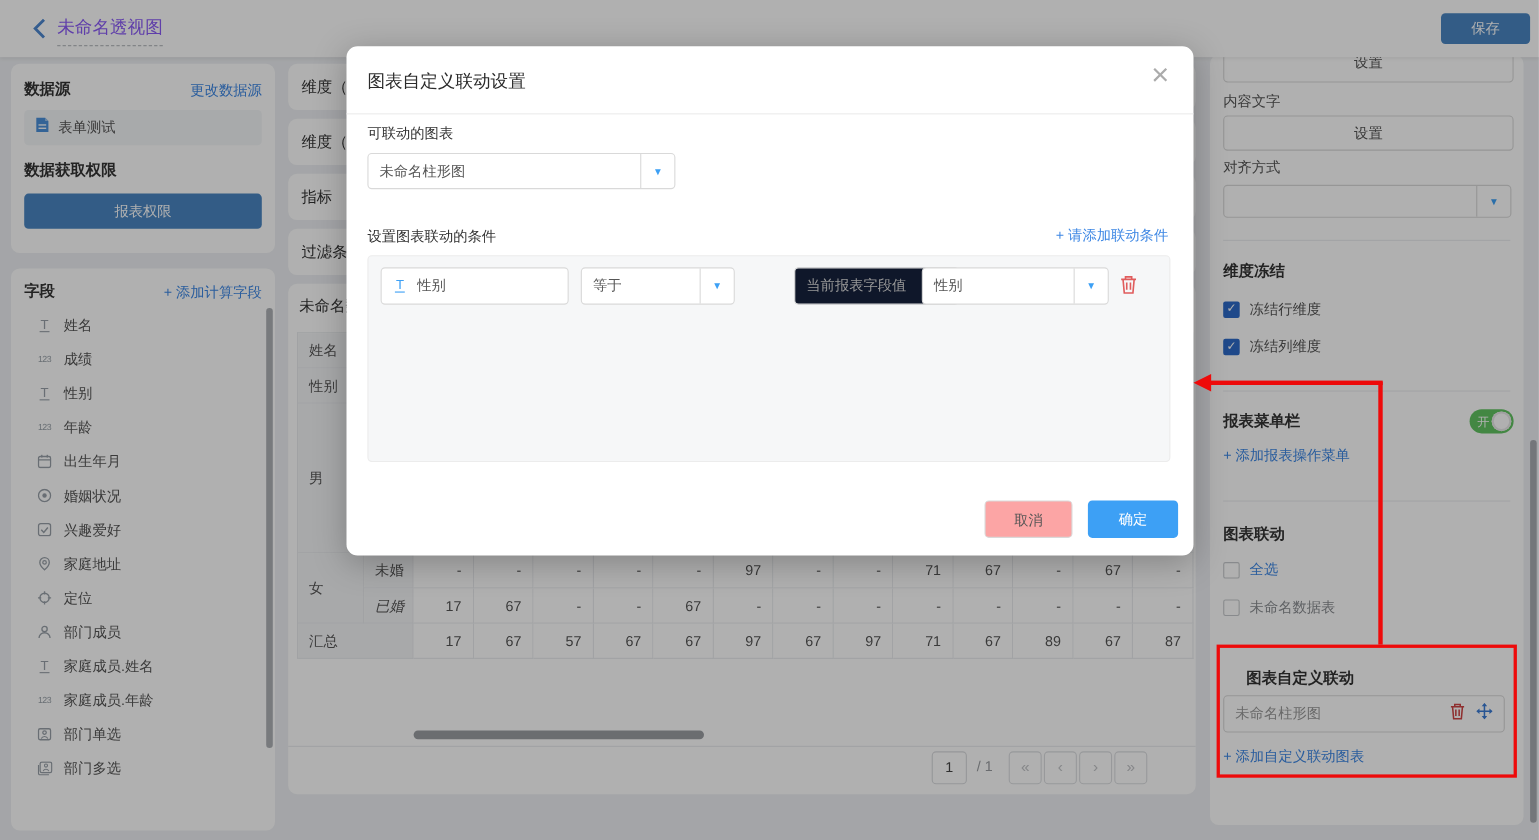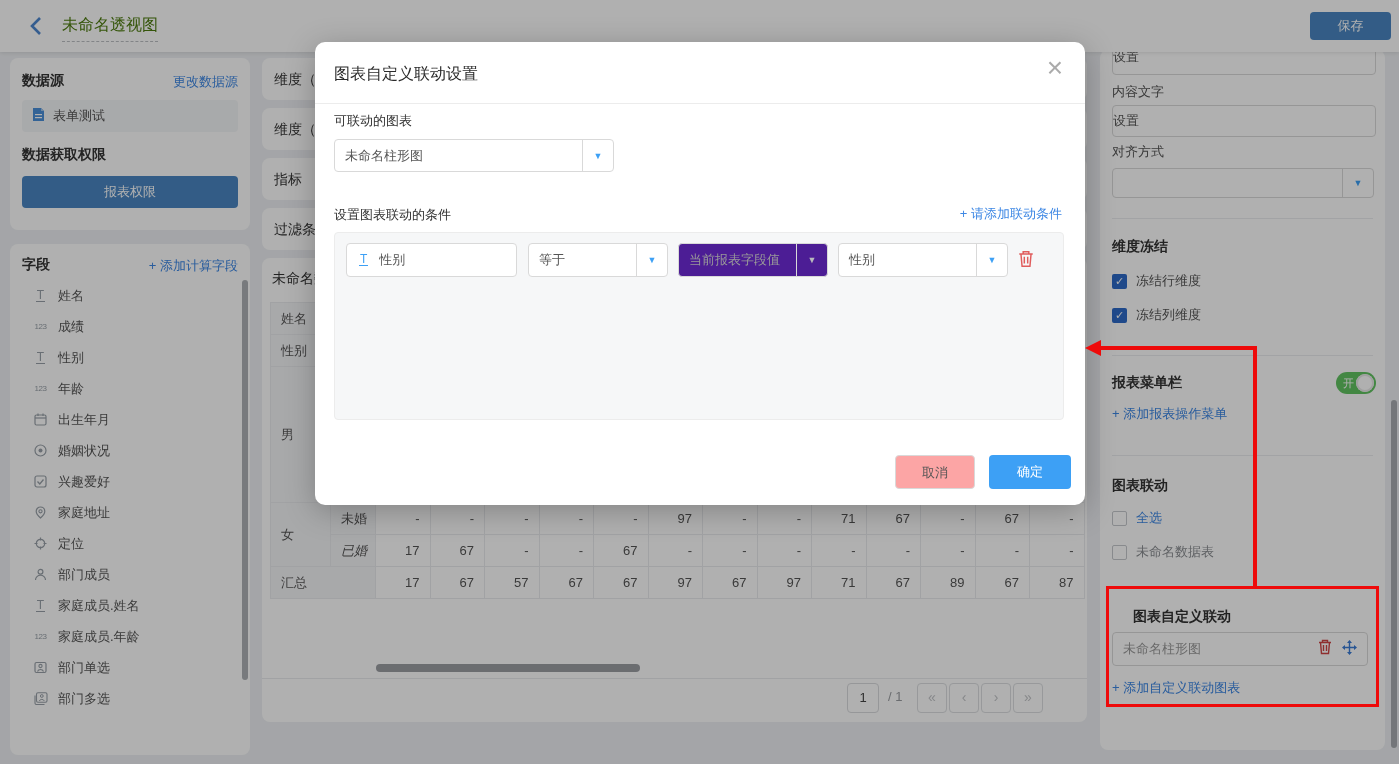--- a/index.html
+++ b/index.html
@@ -9,21 +9,21 @@
   .panel{position:absolute;background:#fff;border-radius:8px;}
   .link{color:#3d87e4;font-size:13px;cursor:pointer;}
   .lbl{font-size:13px;color:#555;}
   .hd{font-size:14px;color:#333;font-weight:bold;}
   .divider{position:absolute;left:12px;right:12px;height:1px;background:#ebedf0;}
 
   
   .topbar{position:absolute;left:0;top:0;width:1399px;height:52px;background:#fff;
           box-shadow:0 1px 4px rgba(0,0,0,.10);z-index:5;}
   .back{position:absolute;left:28px;top:16px;width:16px;height:20px;cursor:pointer;}
-  .title{position:absolute;left:62px;top:15px;font-size:16px;color:#4d7c0f;
+  .title{position:absolute;left:52px;top:15px;font-size:16px;color:#8b5cf6;
          border-bottom:1px dashed #bdc0c4;padding-bottom:5px;}
   .savebtn{position:absolute;left:1310px;top:12px;width:81px;height:28px;background:#4a86c2;
            border-radius:4px;color:#fff;font-size:13px;text-align:center;line-height:28px;cursor:pointer;}
 
   
   .ds-item{position:absolute;left:12px;top:42px;width:216px;height:32px;background:#f4f6f8;
            border-radius:4px;display:flex;align-items:center;padding:0 10px;box-sizing:border-box;gap:8px;}
   .bluebtn{position:absolute;left:12px;width:216px;height:32px;background:#4a86c2;border-radius:4px;
            color:#fff;font-size:13px;text-align:center;line-height:32px;cursor:pointer;}
   .field-item{height:31px;display:flex;align-items:center;gap:9px;padding-left:10px;cursor:pointer;}
@@ -47,21 +47,21 @@
   .hthumb{position:absolute;left:114px;top:406px;width:264px;height:8px;border-radius:4px;background:#9b9ea3;}
   .tbl-div{position:absolute;left:0;right:0;top:420px;height:1px;background:#e9ebee;}
   .pg-input{position:absolute;left:585px;top:425px;width:30px;height:28px;border:1px solid #d9dbde;
             border-radius:4px;text-align:center;font-size:13px;color:#444;background:#fff;line-height:28px;}
   .pg-total{position:absolute;left:626px;top:431px;font-size:13px;color:#9a9da1;}
   .pg-btn{position:absolute;top:425px;width:30px;height:30px;border:1px solid #dcdee1;border-radius:4px;
           box-sizing:border-box;text-align:center;line-height:27px;color:#c3c5c8;font-size:14px;cursor:pointer;background:#fff;}
 
   
   .rbtn{position:absolute;border:1px solid #d9d9d9;border-radius:4px;background:#fff;color:#555;
-        font-size:13px;text-align:left;cursor:pointer;}
+        font-size:13px;text-align:center;cursor:pointer;}
   .rsel{position:absolute;height:30px;border:1px solid #d9d9d9;border-radius:4px;background:#fff;
         display:flex;align-items:center;box-sizing:border-box;cursor:pointer;}
   .caret-seg{margin-left:auto;width:30px;align-self:stretch;border-left:1px solid #d9d9d9;
              display:flex;align-items:center;justify-content:center;}
   .caret{font-size:9px;color:#3da0f5;}
   .cbrow{position:absolute;display:flex;align-items:center;gap:9px;cursor:pointer;}
   .cbox{width:15px;height:15px;border-radius:2px;box-sizing:border-box;}
   .cbox.on{background:#2e6bc8;color:#fff;font-size:11px;text-align:center;line-height:15px;}
   .cbox.off{background:#fff;border:1px solid #c6c9cc;}
   .toggle{position:absolute;width:40px;height:22px;border-radius:11px;background:#62c462;cursor:pointer;}
@@ -75,21 +75,21 @@
   .overlay{position:absolute;left:0;top:0;right:0;bottom:0;background:rgba(0,0,0,0.31);z-index:40;}
   .modal{position:absolute;left:315px;top:42px;width:770px;height:463px;background:#fff;border-radius:10px;
          z-index:50;box-shadow:0 6px 30px rgba(0,0,0,.25);}
   .m-head{position:absolute;left:0;top:0;right:0;height:61px;border-bottom:1px solid #ececec;}
   .m-title{position:absolute;left:19px;top:22px;font-size:16px;color:#2b2b2b;}
   .m-close{position:absolute;right:22px;top:12px;font-size:28px;color:#ababab;cursor:pointer;line-height:28px;}
   .m-lbl{position:absolute;font-size:13px;color:#333;}
   .msel{position:absolute;height:33px;border:1px solid #d9d9d9;border-radius:4px;background:#fff;
         display:flex;align-items:center;box-sizing:border-box;font-size:13px;color:#555;cursor:pointer;}
   .msel .txt{padding-left:10px;}
-  .msel.dis{background:#4c1d95;}
+  .msel.dis{background:#0f172a;margin-left:44px;}
   .msel.dis .txt{color:#999;}
   .msel.dis .caret{color:#b8babd;}
   .condpanel{position:absolute;left:19px;top:190px;width:730px;height:188px;background:#f6f7f8;
              border:1px solid #ececec;border-radius:4px;box-sizing:border-box;}
   .finput{position:absolute;left:11px;top:10px;width:171px;height:34px;border:1px solid #d9d9d9;border-radius:4px;
           background:#fff;box-sizing:border-box;display:flex;align-items:center;gap:11px;padding-left:12px;font-size:13px;color:#555;}
   .mbtn{position:absolute;top:413px;height:34px;border-radius:4px;font-size:13px;text-align:center;
         line-height:34px;cursor:pointer;box-sizing:border-box;}
   .mbtn.cancel{left:580px;width:80px;border:1px solid #d9d9d9;color:#555;background:#fca5a5;}
   .mbtn.ok{left:674px;width:82px;background:#3da0f5;color:#fff;}

